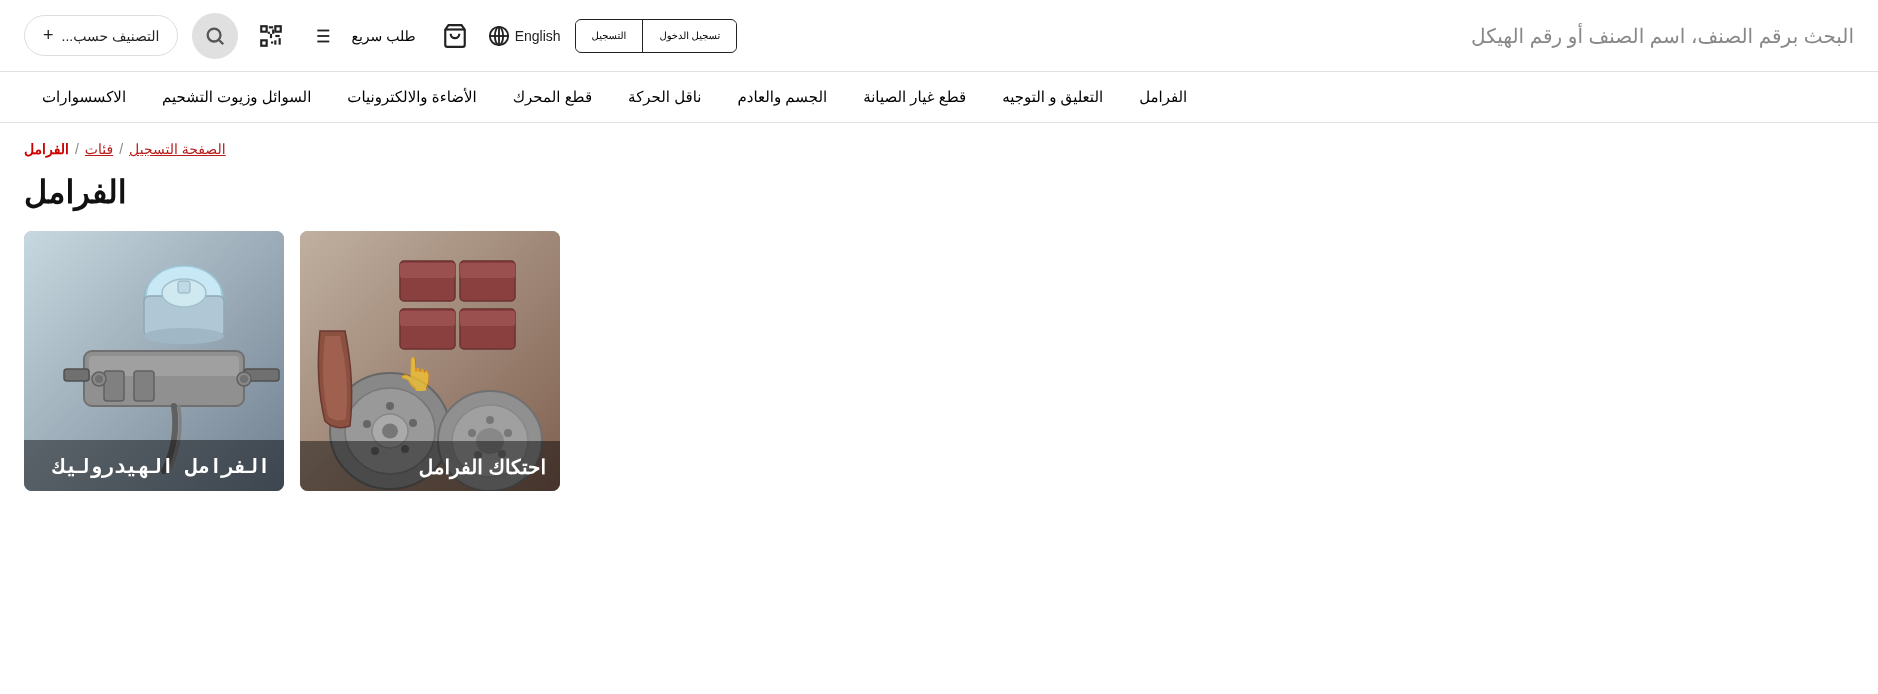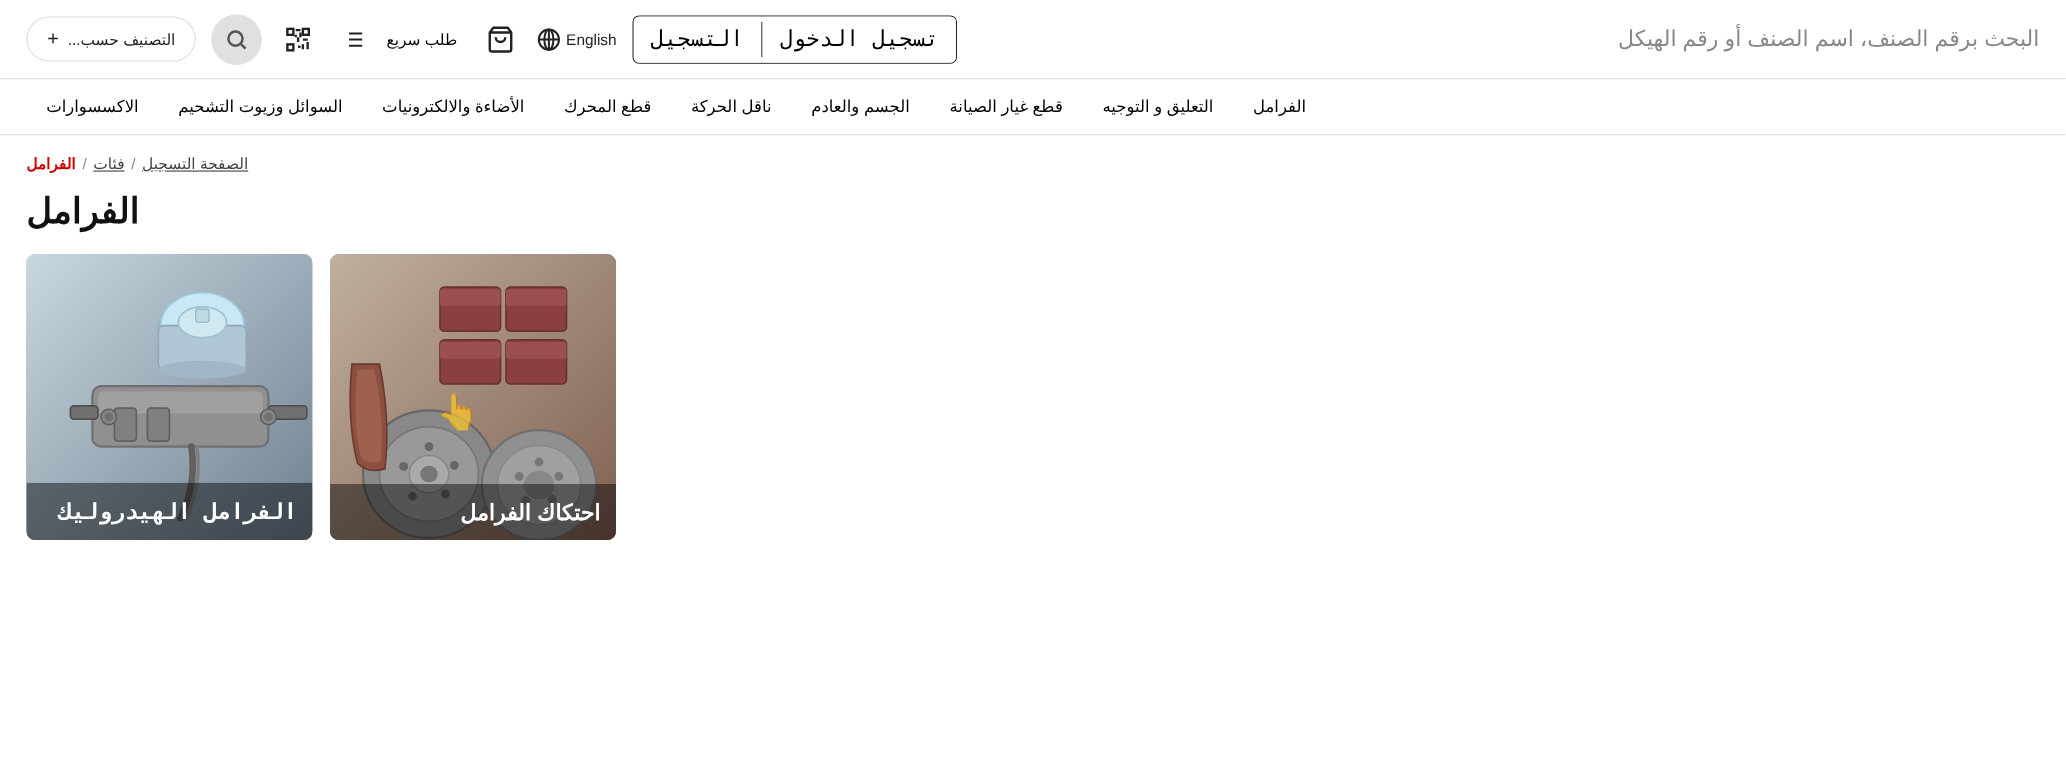--- a/index.html
+++ b/index.html
@@ -37,22 +37,22 @@
       border: 1.5px solid #222;
       border-radius: 6px;
       overflow: hidden;
       font-size: 14px;
     }
     .auth-btn {
       padding: 8px 16px;
       cursor: pointer;
       background: #fff;
       border: none;
-      font-size: 20px;
-      font-family: Liberation Mono, monospace;
+      font-size: 10px;
+      font-family: Liberation Serif, serif;
     }
     .auth-divider {
       width: 1px;
       height: 32px;
       background: #222;
     }
 
     .lang-btn {
       display: flex;
       align-items: center;
@@ -132,21 +132,21 @@
     
     .breadcrumb-area {
       padding: 18px 24px 6px 24px;
       display: flex;
       justify-content: flex-end;
       align-items: center;
       gap: 6px;
       font-size: 14px;
     }
     .breadcrumb-link {
-      color: #404040;
+      color: #b91c1c;
       text-decoration: underline;
       cursor: pointer;
       text-align: center;
     }
     .breadcrumb-separator {
       color: #888;
     }
     .breadcrumb-current {
       color: #c00;
       font-weight: 600;

